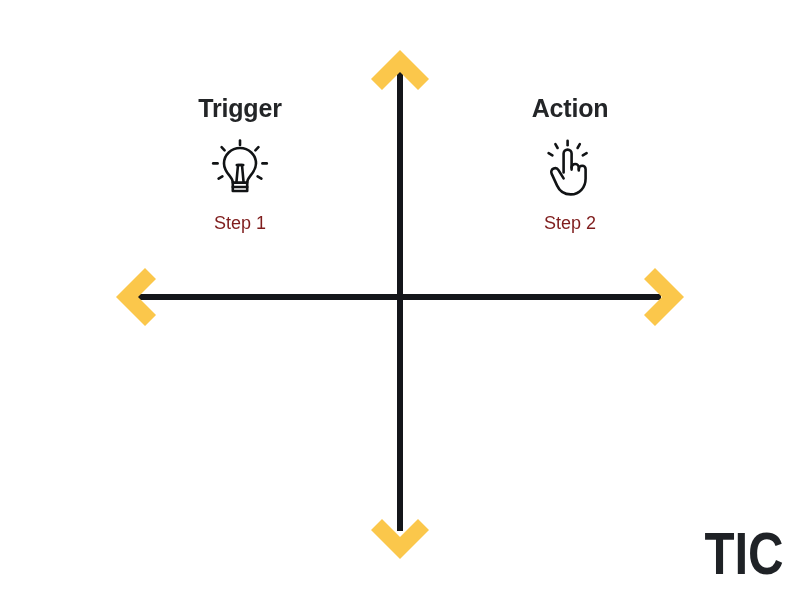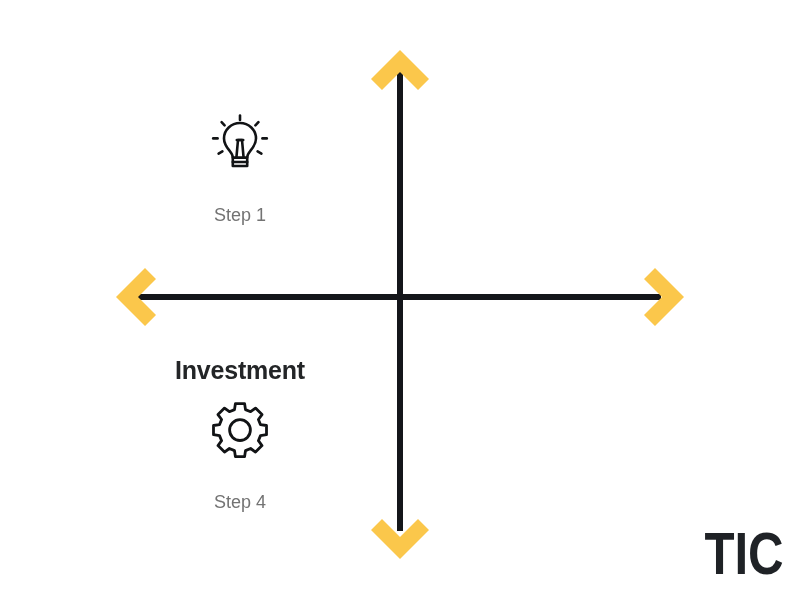--- a/index.html
+++ b/index.html
@@ -73,24 +73,24 @@
   }
   .q-icon {
     margin-top: 14px;
     height: 68px;
     display: flex;
     align-items: center;
     justify-content: center;
   }
   .q-icon svg { display: block; }
   .q-step {
-    margin-top: 28px;
+    margin-top: 11px;
     font-size: 18px;
     font-weight: normal;
-    color: #737373;
+    color: #7f1d1d;
     line-height: 1;
   }
 
   
   #brand-logo {
     position: absolute;
     right: 16px;
     bottom: 16px;
     font-family: "Liberation Sans Narrow", "Liberation Sans", sans-serif;
     font-size: 60px;
@@ -128,47 +128,54 @@
     </svg>
   </div>
 
   <div class="chevron" id="arrow-right">
     <svg viewBox="0 0 66 66" xmlns="http://www.w3.org/2000/svg">
       <path d="M62 33 L33 62 L22 51 L40 33 L22 15 L33 4 Z" fill="#FBC74B"></path>
     </svg>
   </div>
 
   <div class="quadrant" id="quadrant-trigger">
+    <div class="q-title">Trigger</div>
     <div class="q-icon">
       <svg width="66" height="66" viewBox="0 0 66 66" fill="none" stroke="#111315" stroke-width="2.6" stroke-linecap="round" stroke-linejoin="round" xmlns="http://www.w3.org/2000/svg">
         <path d="M33 12 C24.2 12 17 19 17 27.4 C17 33 20 36.6 22.6 39.8 C24.6 42.3 25.8 44 25.8 46.6 L40.2 46.6 C40.2 44 41.4 42.3 43.4 39.8 C46 36.6 49 33 49 27.4 C49 19 41.8 12 33 12 Z"></path>
         <path d="M25.8 46.6 L25.8 55 L40.2 55 L40.2 46.6"></path>
         <path d="M25.8 51 L40.2 51"></path>
         <path d="M29.4 46.6 L31 29 L35 29 L36.6 46.6"></path>
         <path d="M29.8 29 L36.2 29"></path>
         <path d="M33 4.6 L33 9"></path>
         <path d="M14.6 11.2 L17.6 14.3"></path>
         <path d="M51.4 11.2 L48.4 14.3"></path>
         <path d="M6.2 27.4 L10.6 27.4"></path>
         <path d="M59.8 27.4 L55.4 27.4"></path>
         <path d="M11.6 42.6 L15.4 40.4"></path>
         <path d="M54.4 42.6 L50.6 40.4"></path>
       </svg>
     </div>
     <div class="q-step">Step 1</div>
   </div>
 
-
-  <div class="quadrant" id="quadrant-investment">
-    <div class="q-title">Investment</div>
+  <div class="quadrant" id="quadrant-action">
+    <div class="q-title">Action</div>
     <div class="q-icon">
-      <svg width="66" height="66" viewBox="0 0 66 66" fill="none" stroke="#111315" stroke-width="2.8" stroke-linecap="round" stroke-linejoin="round" xmlns="http://www.w3.org/2000/svg">
-        <path d="M28.4 5.6 L37.6 5.6 L38.5 11.6 L43.6 13.7 L48.5 10.1 L55.0 16.6 L51.4 21.5 L53.5 26.6 L59.5 27.5 L59.5 36.7 L53.5 37.6 L51.4 42.7 L55.0 47.6 L48.5 54.1 L43.6 50.5 L38.5 52.6 L37.6 58.6 L28.4 58.6 L27.5 52.6 L22.4 50.5 L17.5 54.1 L11.0 47.6 L14.6 42.7 L12.5 37.6 L6.5 36.7 L6.5 27.5 L12.5 26.6 L14.6 21.5 L11.0 16.6 L17.5 10.1 L22.4 13.7 L27.5 11.6 Z"></path>
-        <circle cx="33" cy="32.1" r="10.4"></circle>
+      <svg width="66" height="66" viewBox="0 0 66 66" fill="none" stroke="#111315" stroke-width="2.6" stroke-linecap="round" stroke-linejoin="round" xmlns="http://www.w3.org/2000/svg">
+        <path d="M26.6 36.4 L26.6 17.6 C26.6 15.4 28.4 13.6 30.6 13.6 C32.8 13.6 34.6 15.4 34.6 17.6 L34.6 33.6"></path>
+        <path d="M34.6 31.6 C34.6 29.6 36.2 28 38.2 28 C40.2 28 41.8 29.6 41.8 31.6 L41.8 34.4"></path>
+        <path d="M41.8 33.2 C41.8 31.3 43.3 29.8 45.2 29.8 C47.1 29.8 48.6 31.3 48.6 33.2 L48.6 42.4 C48.6 51.5 42.4 58.4 33.8 58.4 C27.5 58.4 22.6 55.1 20.1 49.6 L14.6 37.6 C13.7 35.6 14.6 33.3 16.6 32.5 C18.4 31.7 20.5 32.4 21.5 34.1 L26.6 42.4"></path>
+        <path d="M30.6 9.2 L30.6 4.8"></path>
+        <path d="M20.6 12 L18.4 8.2"></path>
+        <path d="M40.6 12 L42.8 8.2"></path>
+        <path d="M15.4 19.4 L11.6 17.2"></path>
+        <path d="M45.8 19.4 L49.6 17.2"></path>
       </svg>
     </div>
-    <div class="q-step">Step 4</div>
+    <div class="q-step">Step 2</div>
   </div>
+
 
 
   <div id="brand-logo">TIC</div>
 
 </div>
 
 </body></html>

